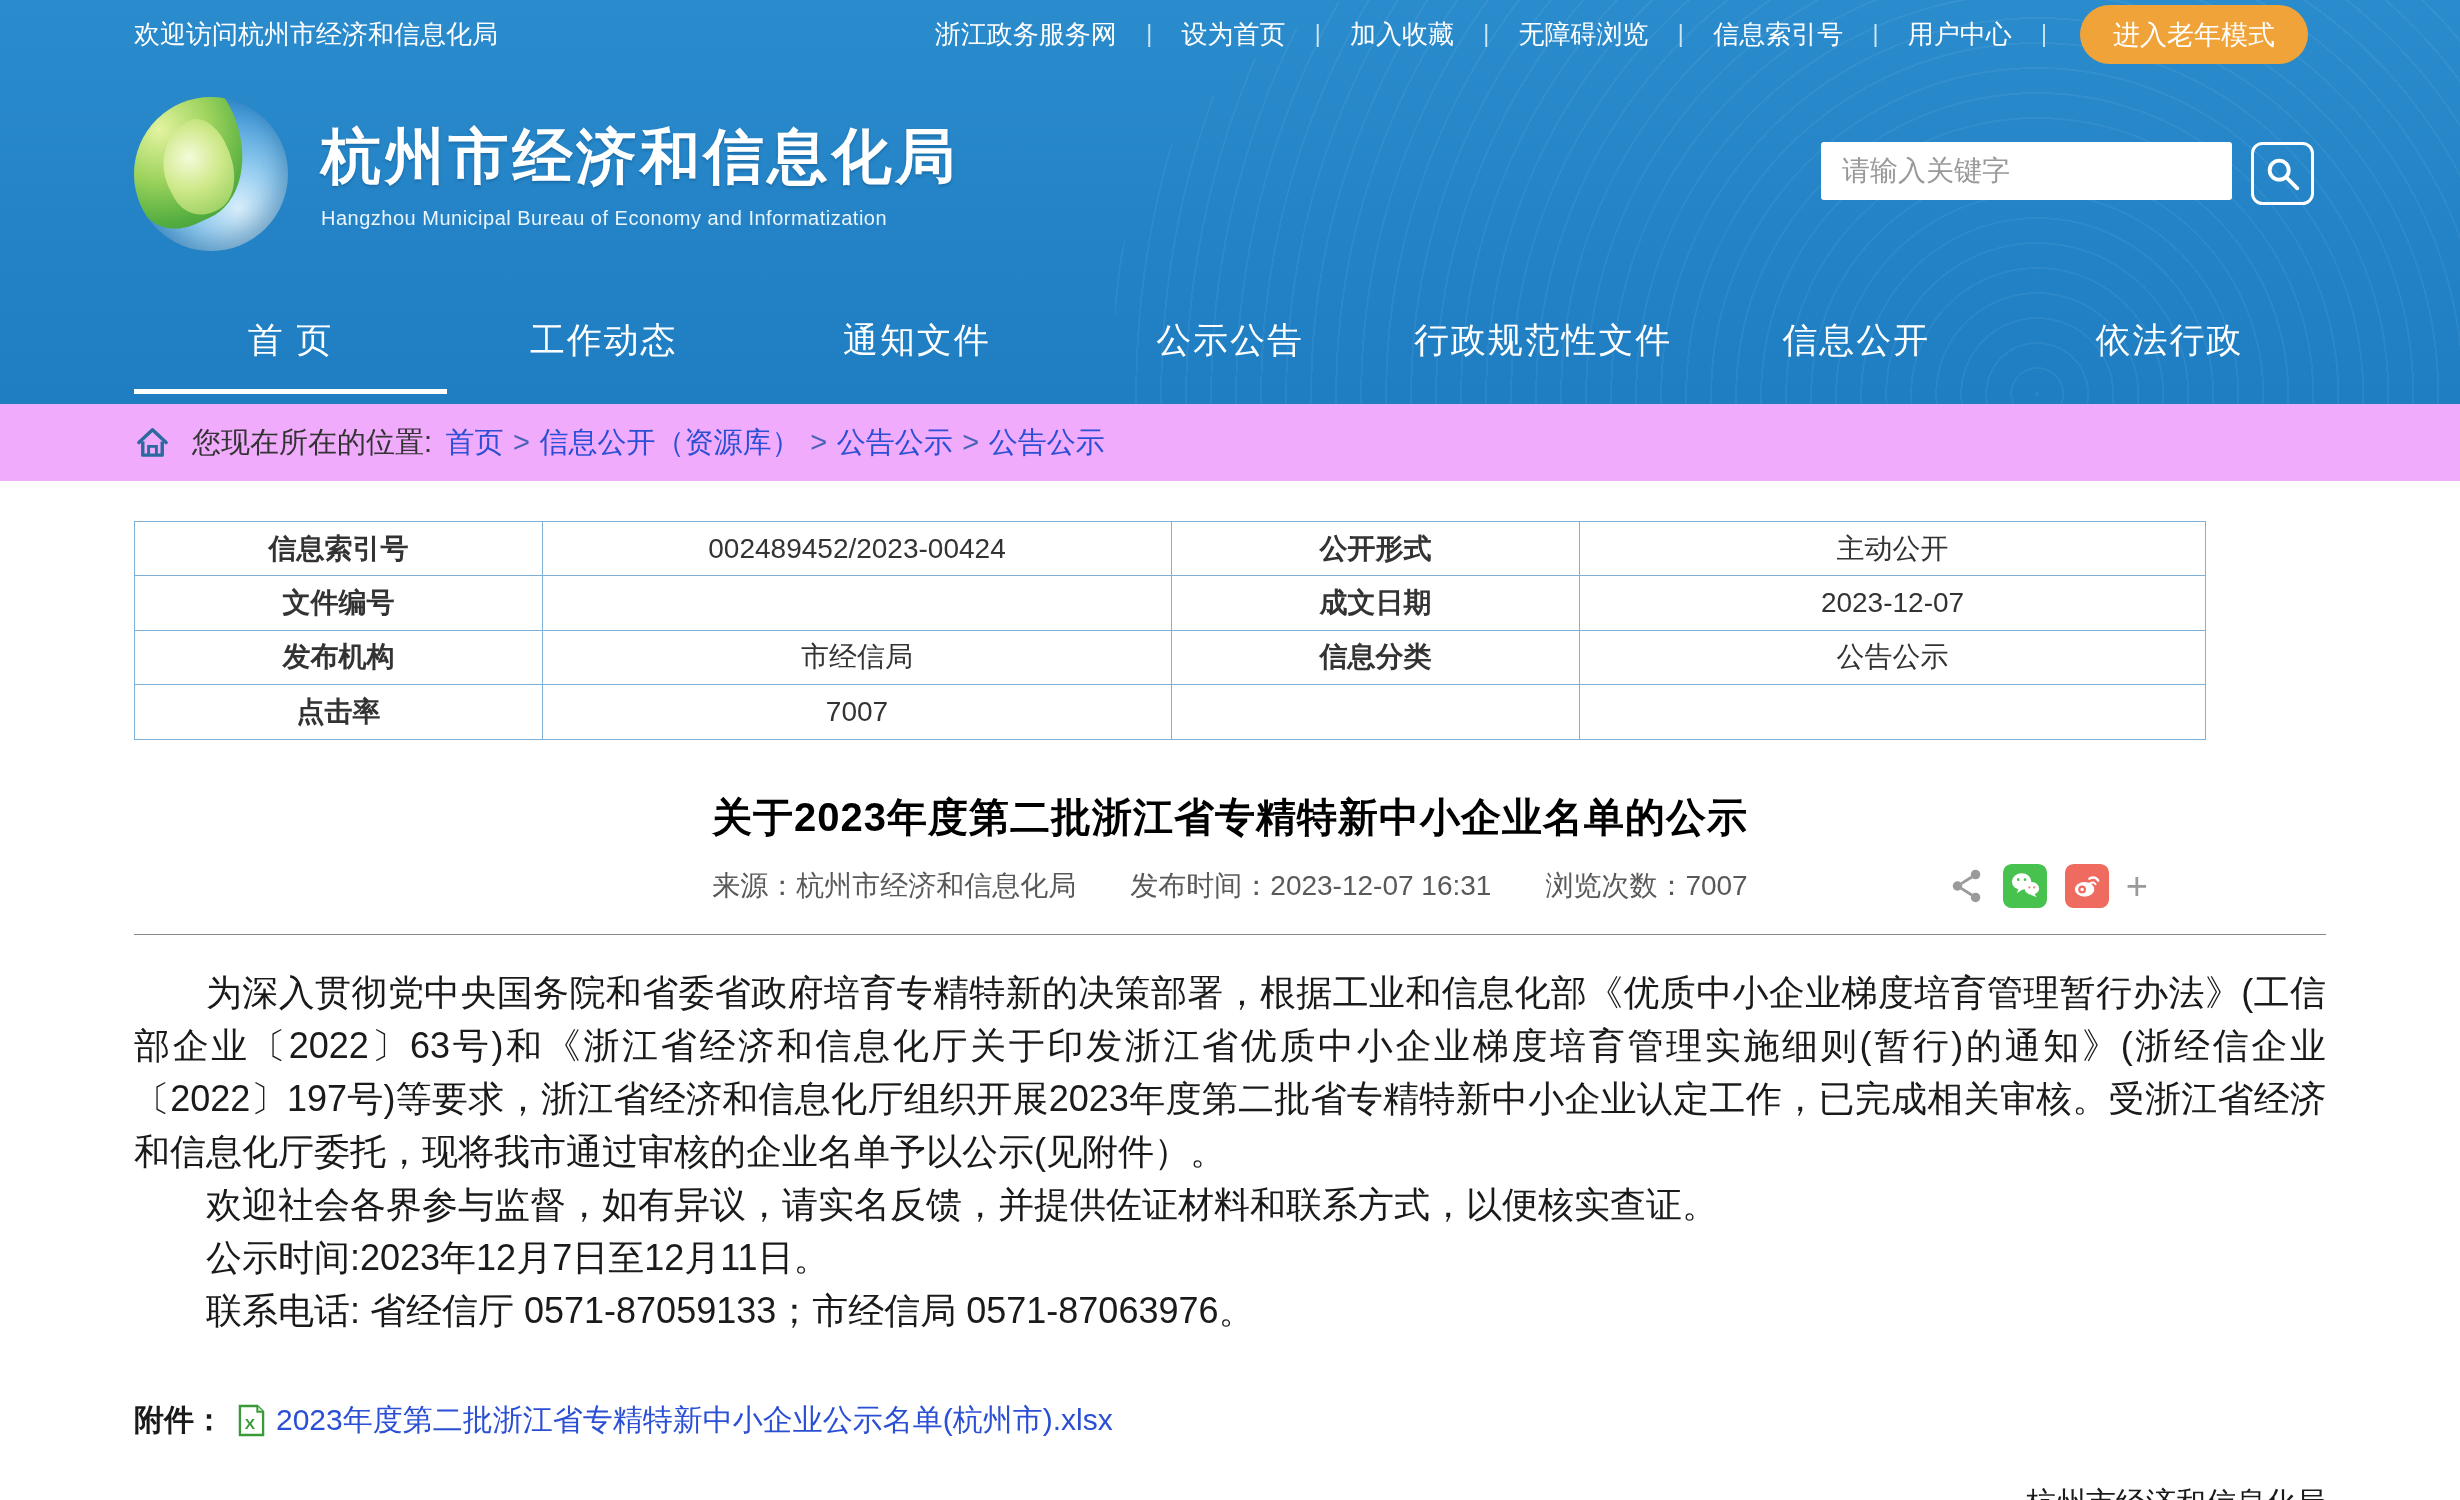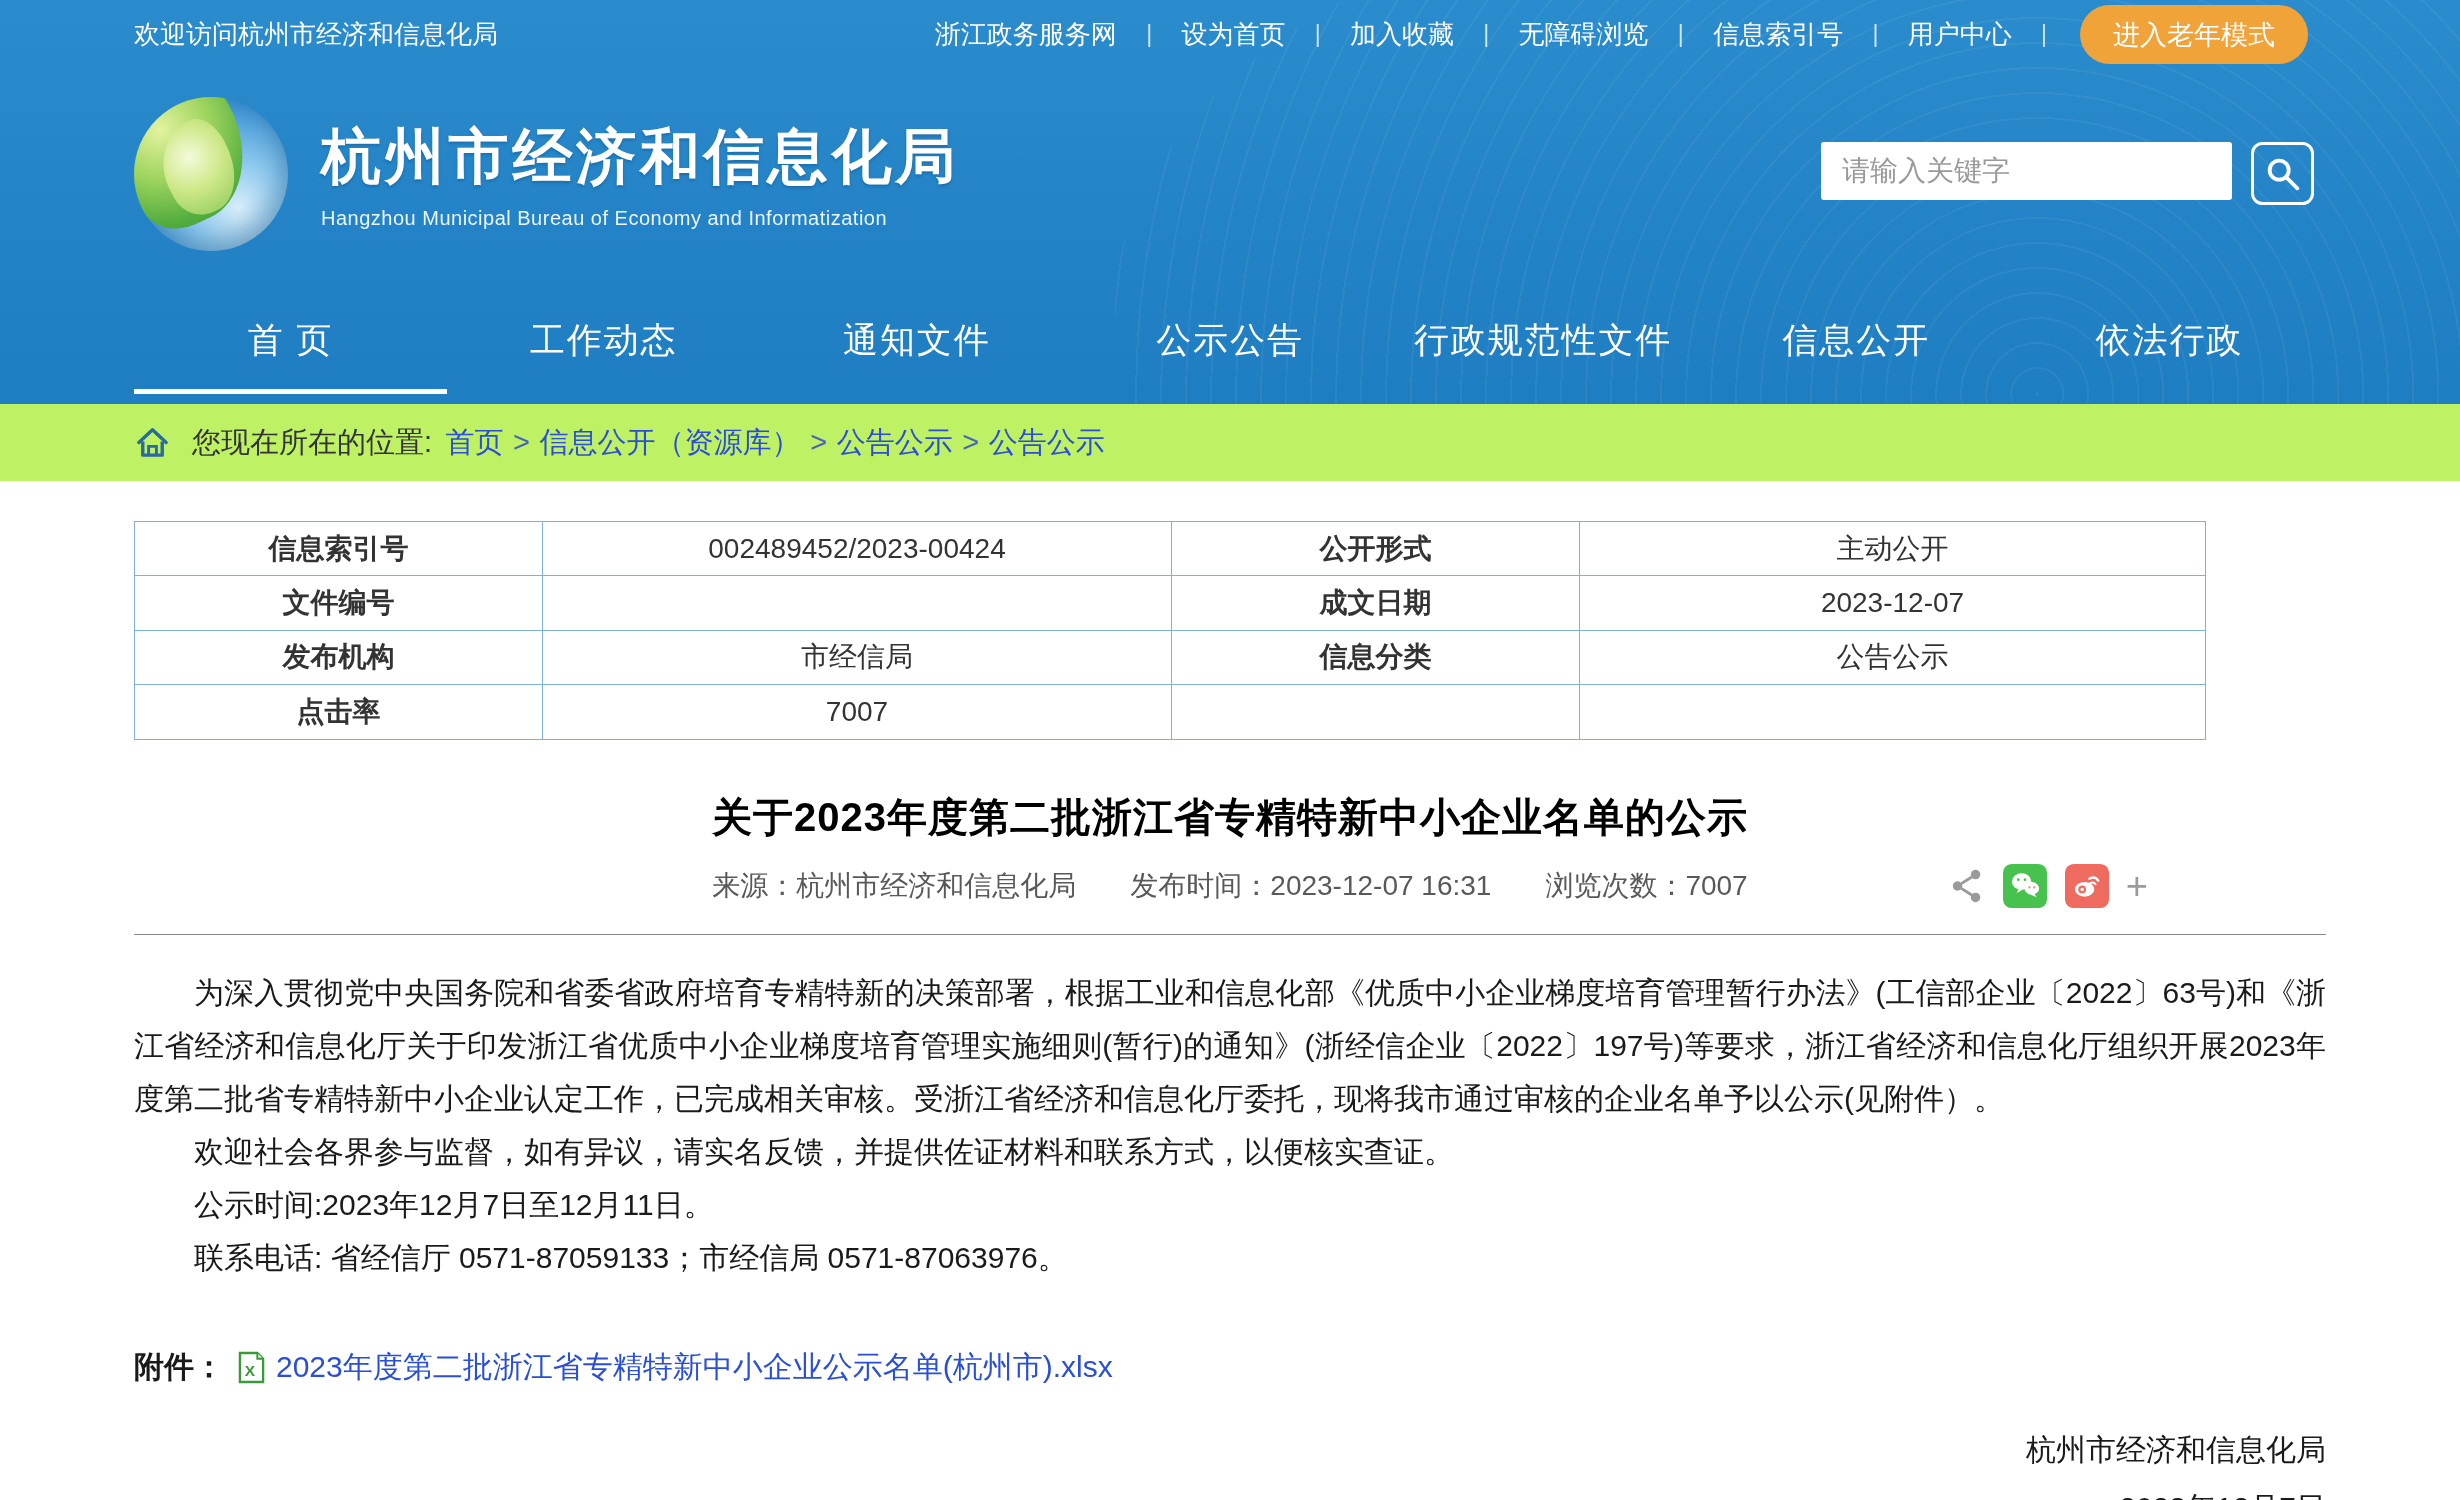--- a/index.html
+++ b/index.html
@@ -75,21 +75,21 @@
   }
   .nav-item{
     flex:1; display:flex; align-items:center; justify-content:center;
     color:#fff; font-size:35px; letter-spacing:1.9px; cursor:pointer;
     border-bottom:5.8px solid transparent; padding-bottom:25px; padding-top:29px;
     text-decoration:none; white-space:nowrap;
   }
   .nav-item.active{ border-bottom-color:#fff; }
   
   .breadcrumb-bar{
-    height:77px; background:#bef264; display:flex; align-items:center;
+    height:77px; background:#f0abfc; display:flex; align-items:center;
     padding:0 134px; font-size:29px; color:#333;
   }
   .breadcrumb-bar .home-ic{ margin-right:21px; display:flex; align-items:center; }
   .crumb-link{ color:#2b4fd4; text-decoration:none; cursor:pointer; }
   .crumb-sep{ color:#4a63b8; margin:0 9.6px; }
   .crumb-prefix{ margin-right:13.4px; }
   
   .content{ padding:40px 134px 0 134px; }
   .info-table{
     width:2072px; border-collapse:collapse; table-layout:fixed;
@@ -116,21 +116,21 @@
   }
   .share-sq{
     width:44px; height:44px; border-radius:8.6px; display:flex; align-items:center; justify-content:center;
     cursor:pointer;
   }
   .share-sq.wechat{ background:#48c24e; }
   .share-sq.weibo{ background:#ef6a5f; }
   .share-plain{ display:flex; align-items:center; cursor:pointer; }
   .share-plus{ font-size:38px; color:#9a9a9a; cursor:pointer; line-height:1; }
   .divider{ border:none; border-top:1.9px solid #888; margin-top:21px; }
-  .article-body{ margin-top:31px; font-size:30px; line-height:53px; color:#1a1a1a; text-align:justify; }
+  .article-body{ margin-top:31px; font-size:36px; line-height:53px; color:#1a1a1a; text-align:justify; }
   .article-body p{ text-indent:2em; margin:0; }
   .attachment-row{
     margin-top:63px; display:flex; align-items:center; font-size:30px; color:#1a1a1a;
   }
   .attachment-row .att-label{ font-weight:bold; margin-right:13.4px; }
   .attach-ic{ margin-right:9.6px; display:flex; align-items:center; }
   .attach-link{ color:#2b4fd4; text-decoration:none; cursor:pointer; }
   .signature{ margin-top:33px; text-align:right; font-size:30px; color:#1a1a1a; line-height:58px; }
 </style>
 </head>

